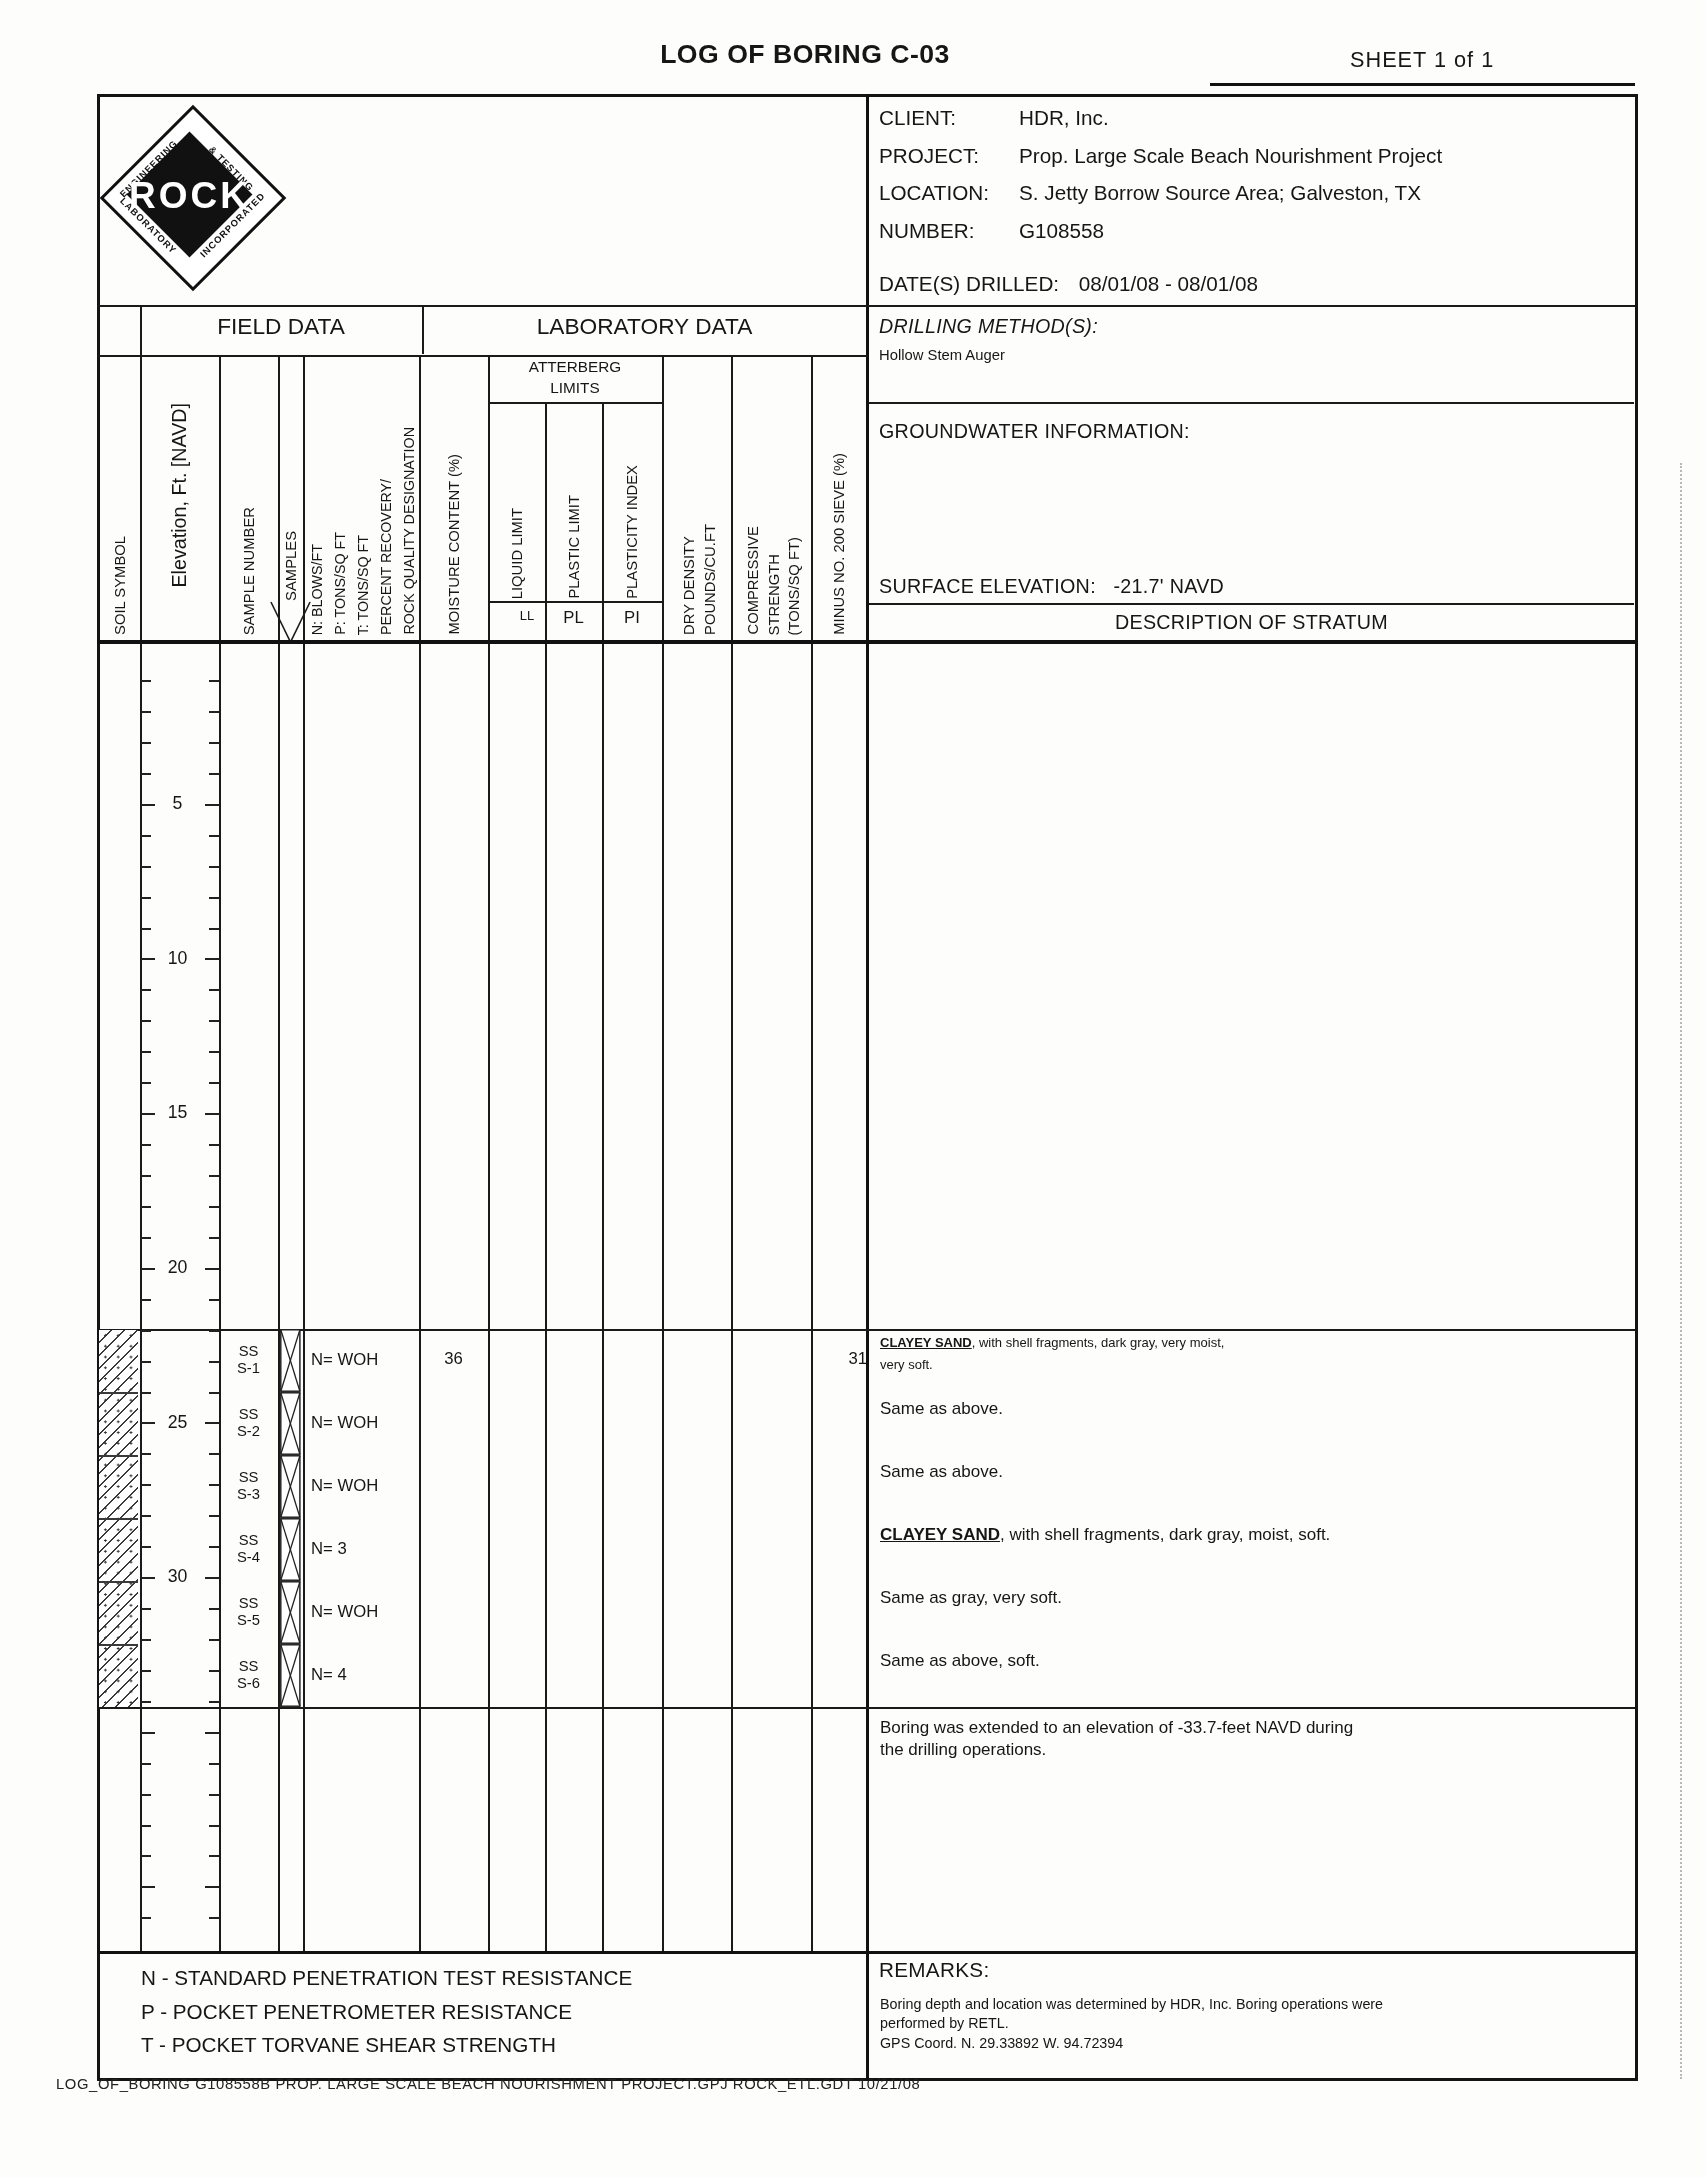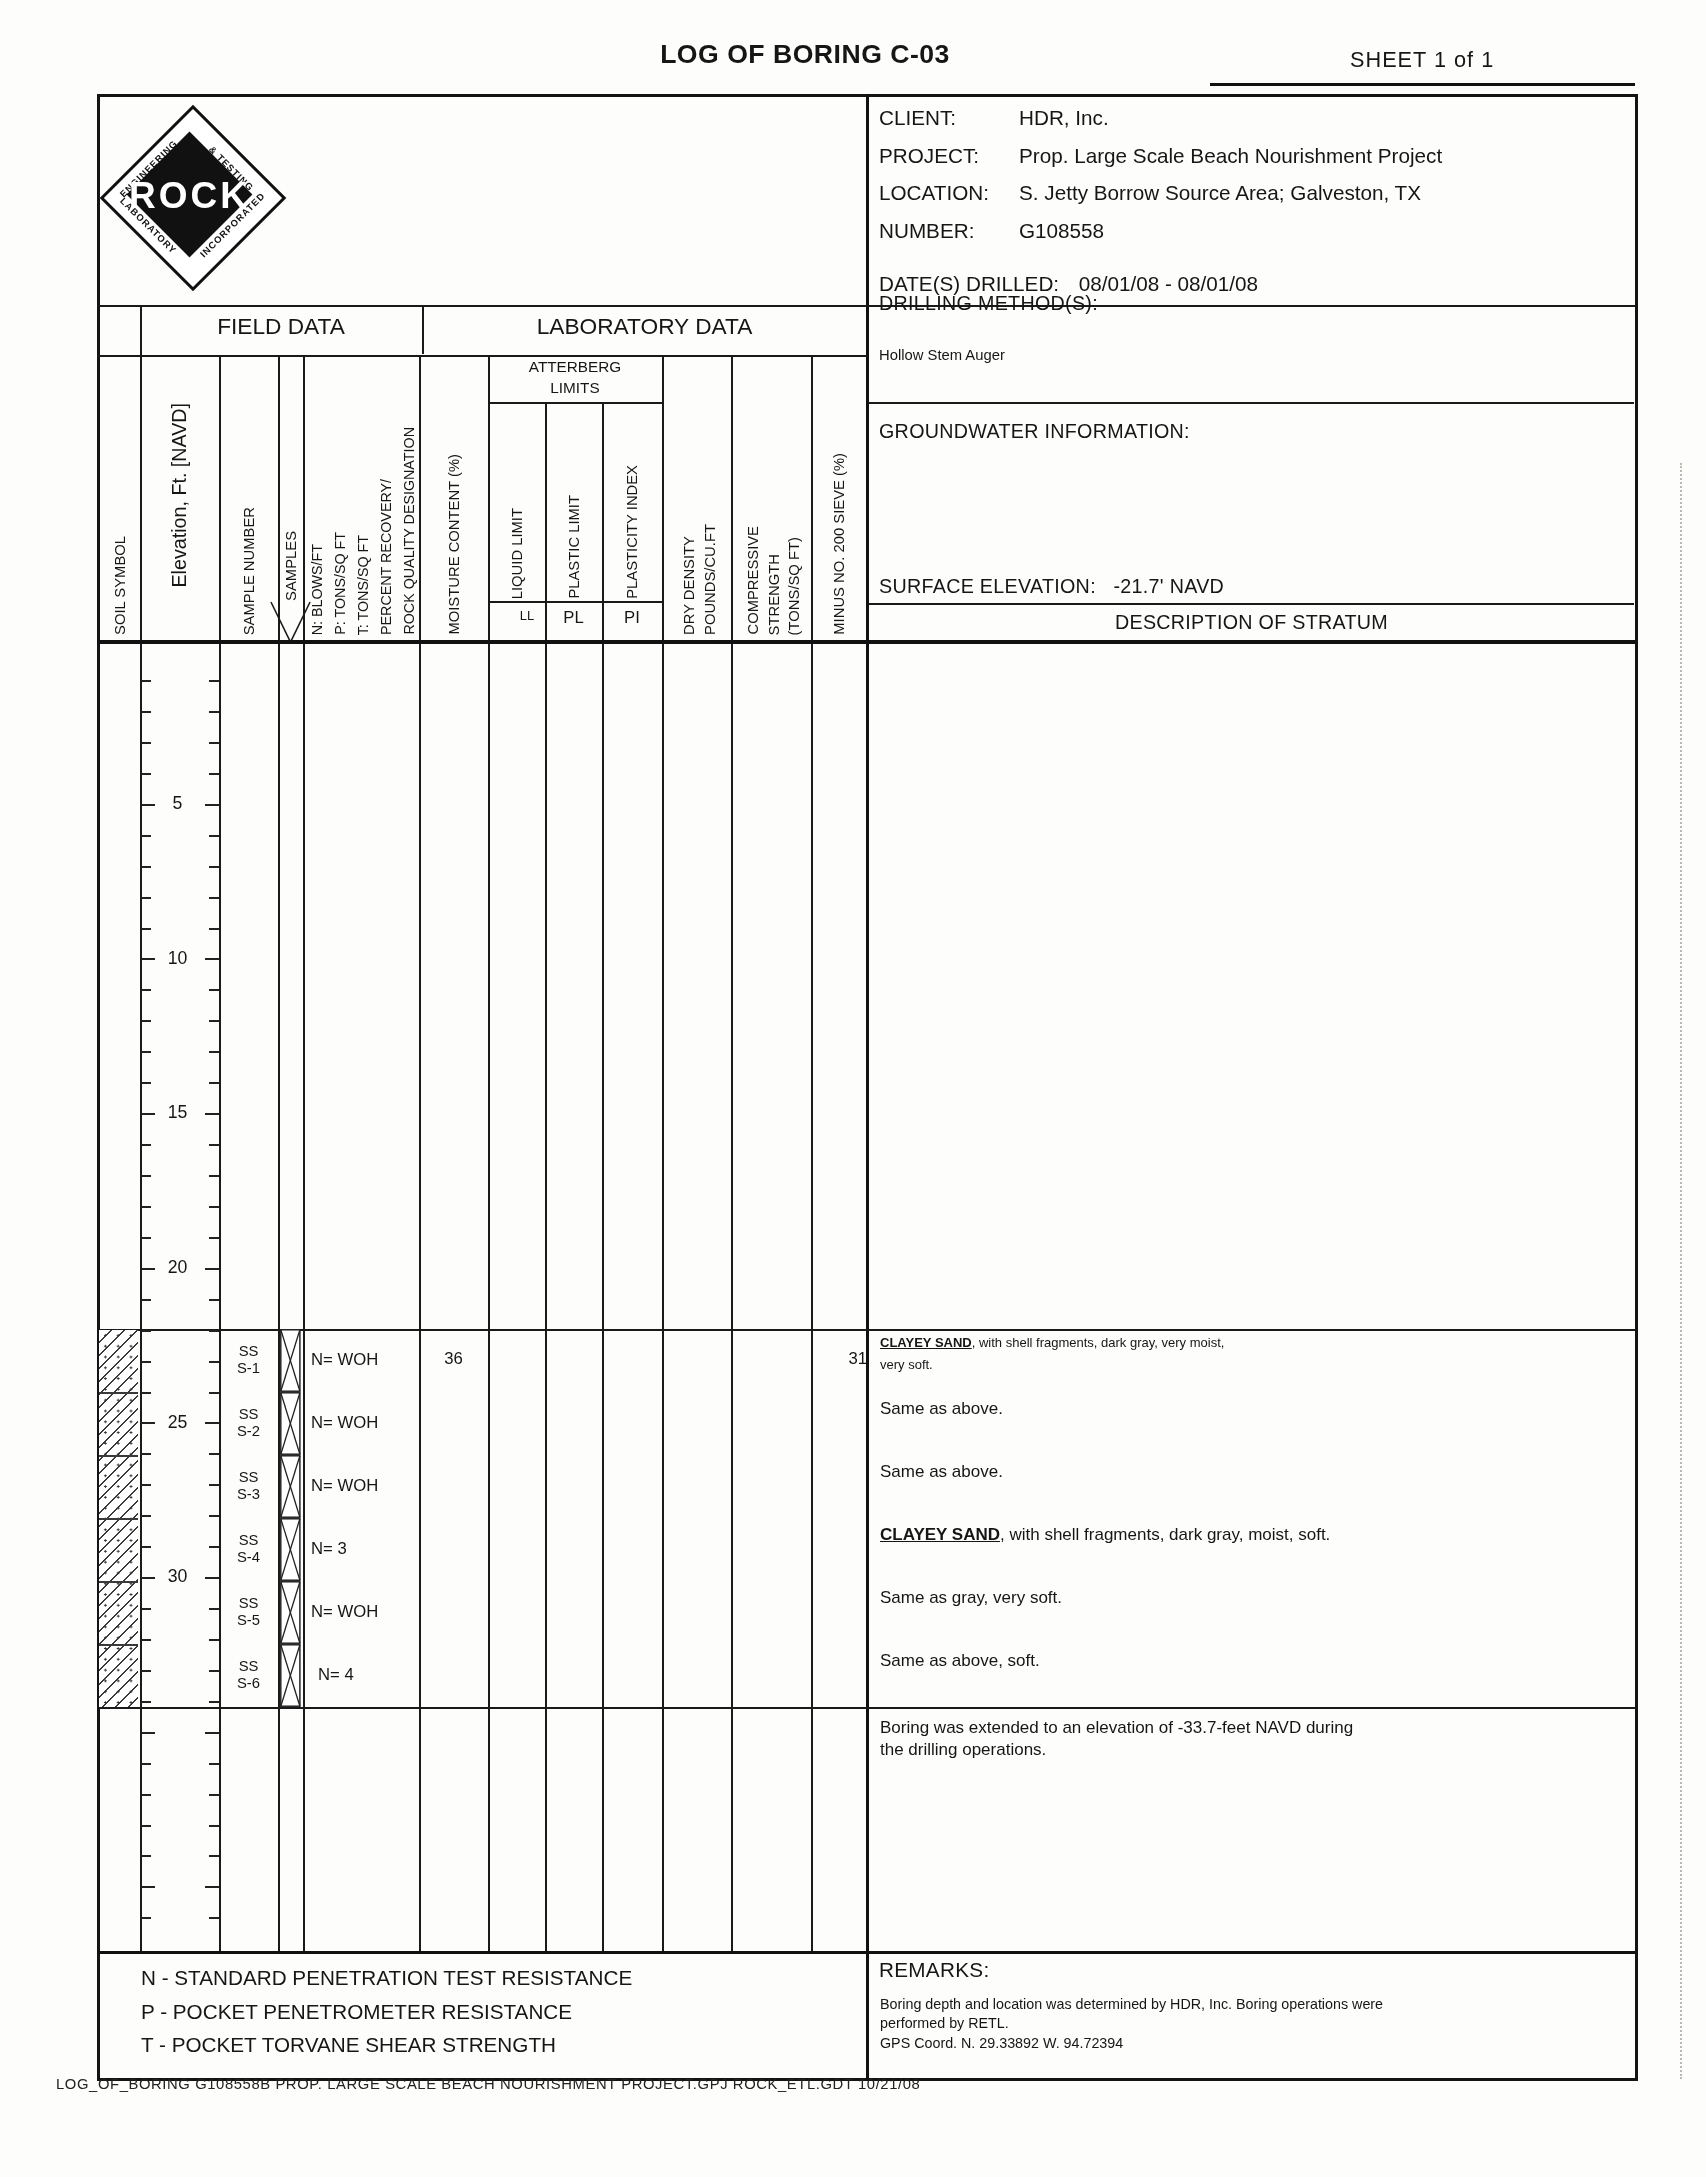--- a/index.html
+++ b/index.html
@@ -147,21 +147,21 @@
   </div>
   <div class="abs vrow" style="left:736px;top:355px;width:75px;height:280px;gap:4.9px;justify-content:center;">
     <span class="vtext" style="font-size:14.8px;">COMPRESSIVE</span>
     <span class="vtext" style="font-size:14.8px;">STRENGTH</span>
     <span class="vtext" style="font-size:14.8px;">(TONS/SQ FT)</span>
   </div>
   <div class="abs vwrap" style="left:811px;top:355px;width:56px;height:280px;">
     <span class="vtext" style="font-size:14.8px;">MINUS NO. 200 SIEVE (%)</span>
   </div>
 
-  <div class="abs sechead" style="left:879px;top:292px;">DRILLING METHOD(S):</div>
+  <div class="abs sechead" style="left:879px;top:315px;font-style:italic;">DRILLING METHOD(S):</div>
   <div class="abs" style="left:879px;top:347px;font-size:14.8px;">Hollow Stem Auger</div>
   <div class="hline" style="left:869px;top:402px;width:765px;"></div>
   <div class="abs sechead" style="left:879px;top:420px;">GROUNDWATER INFORMATION:</div>
   <div class="abs sechead" style="left:879px;top:575px;">
     <span>SURFACE ELEVATION:</span>
     <span style="margin-left:11.8px;">-21.7' NAVD</span>
   </div>
   <div class="hline" style="left:869px;top:603px;width:765px;"></div>
   <div class="abs ctr" style="left:869px;top:611px;width:765px;font-size:19.7px;letter-spacing:0.3px;">DESCRIPTION OF STRATUM</div>
 
@@ -316,21 +316,21 @@
       </svg>
       <div class="abs" style="left: 311px; top: 1602px; font-size: 16.7px;">N= WOH</div>
       <div class="abs" style="left: 99px; top: 1644px; width: 39px; height: 1.5px; background: rgb(58, 58, 58);"></div>
       <div class="abs" style="left: 219px; top: 1658px; width: 59px; text-align: center; font-size: 14.8px; line-height: 16.7px; white-space: pre-line;">SS
 S-6</div>
       <svg width="20.7" height="63" style="position: absolute; left: 280px; top: 1644px;" viewBox="0 0 21 64">
         <rect x="0.8" y="0.8" width="19.4" height="62.4" fill="#fff" stroke="#222" stroke-width="1.5"></rect>
         <line x1="0.8" y1="0.8" x2="20.2" y2="63.2" stroke="#222" stroke-width="1.3"></line>
         <line x1="20.2" y1="0.8" x2="0.8" y2="63.2" stroke="#222" stroke-width="1.3"></line>
       </svg>
-      <div class="abs" style="left: 311px; top: 1665px; font-size: 16.7px; margin-left: 7px;">N= 4</div>
+      <div class="abs" style="left: 311px; top: 1665px; font-size: 16.7px;">N= 4</div>
       <div class="abs" style="left: 880px; top: 1332px; width: 640px; font-size: 13px; line-height: 21.7px;">
         <div><span class="lead">CLAYEY SAND</span>, with shell fragments, dark gray, very moist,</div>
         <div>very soft.</div>
       </div>
       <div class="abs" style="left: 880px; top: 1398px; width: 640px; font-size: 17px; line-height: 21.7px;">
         <div>Same as above.</div>
       </div>
       <div class="abs" style="left: 880px; top: 1461px; width: 640px; font-size: 17px; line-height: 21.7px;">
         <div>Same as above.</div>
       </div>

